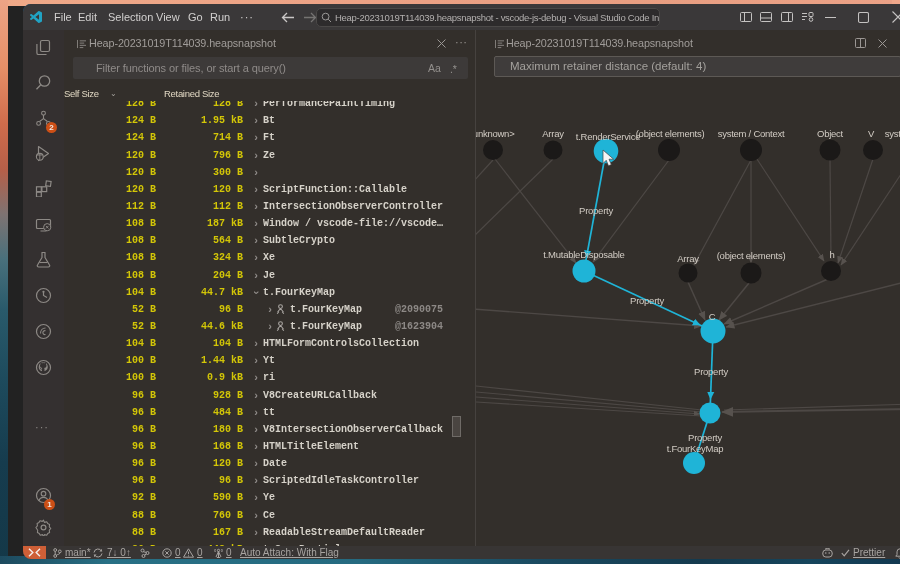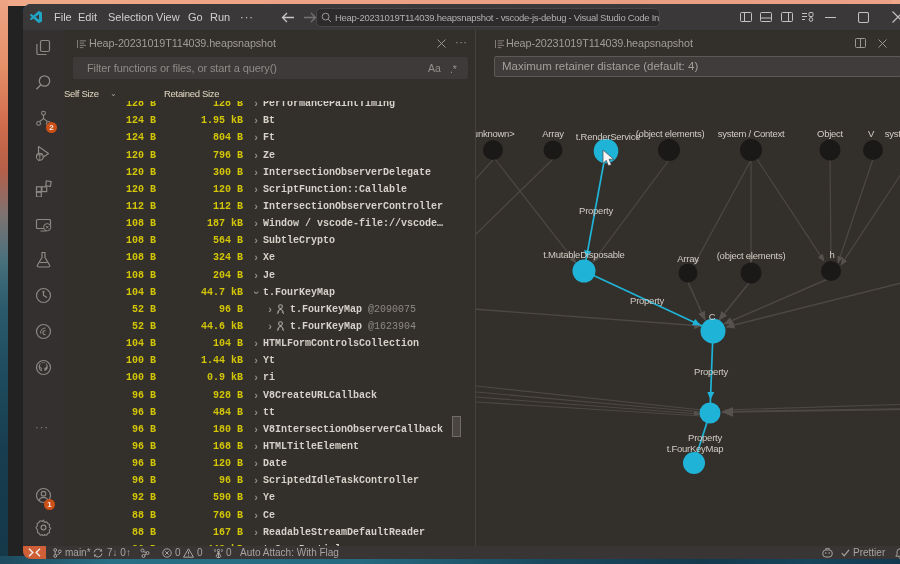--- a/index.html
+++ b/index.html
@@ -15,42 +15,42 @@
 .menu{position:absolute;top:0;height:26px;line-height:26px;color:#d2d0cf;font-size:11px;white-space:nowrap;}
 #tsearch{position:absolute;left:293px;top:3.5px;width:344px;height:19px;background:#2d2b2c;border:1px solid #4a4847;border-radius:5px;color:#b3b0af;font-size:9.5px;letter-spacing:-0.28px;line-height:17px;white-space:nowrap;overflow:hidden;padding-left:18px;}
 .wicon{position:absolute;top:0;height:26px;}
 
 #actbar{left:0;top:26px;width:41px;height:516px;background:#343030;}
 .aicon{position:absolute;left:12px;width:17px;height:17px;}
 .badge{position:absolute;width:11px;height:11px;border-radius:50%;background:#cc4f16;color:#f2e9e4;font-size:8px;line-height:11px;text-align:center;font-weight:bold;}
 
 #lpanel{left:41px;top:26px;width:411px;height:516px;background:#332f2b;}
 .tabtxt{color:#a19d9a;font-size:10.8px;letter-spacing:-0.1px;}
-#linput{position:absolute;left:9px;top:27px;width:395px;height:22px;background:#3d3a39;border-radius:2px;color:#8f8b89;font-size:11px;letter-spacing:-0.1px;line-height:22px;padding-left:14px;}
+#linput{position:absolute;left:9px;top:27px;width:395px;height:22px;background:#3d3a39;border-radius:2px;color:#8f8b89;font-size:11px;letter-spacing:-0.1px;line-height:22px;padding-left:23px;}
 #lhead{position:absolute;left:0;top:57px;width:411px;height:14px;background:#332f2b;z-index:3;color:#e0d7c2;font-size:9.5px;letter-spacing:-0.3px;line-height:14px;}
 #rows{position:absolute;left:0;top:70px;width:405px;height:446px;overflow:hidden;z-index:1;font-family:"Liberation Mono",monospace;font-size:10px;font-weight:bold;}
 .row{position:absolute;left:0;width:405px;height:17.3px;line-height:17.3px;white-space:nowrap;}
 .sz{position:absolute;left:0;width:92px;text-align:right;color:#d3c607;}
 .rt{position:absolute;left:100px;width:79px;text-align:right;color:#d3c607;}
 .tw{position:absolute;left:187px;width:10px;color:#908c89;font-family:"Liberation Sans",sans-serif;font-size:11px;text-align:center;}
 .nm{position:absolute;left:199px;color:#d6d2c9;}
 .tw2{position:absolute;left:201px;width:10px;color:#908c89;font-family:"Liberation Sans",sans-serif;font-size:11px;text-align:center;}
 .ic2{position:absolute;left:211px;top:3px;}
 .nm2{position:absolute;left:226px;color:#d6d2c9;}
-.gid{color:#8d8986;font-weight:normal;}
+.gid{color:#8d8986;font-weight:bold;margin-left:27px;}
 #lscroll{position:absolute;left:388px;top:386px;width:9px;height:21px;background:#4a4541;border:1px solid #6f6b67;z-index:4;}
 
 #sash{left:452px;top:26px;width:1px;height:516px;background:#46423f;z-index:5;}
 
 #rpanel{left:453px;top:26px;width:437px;height:516px;background:#332f2b;overflow:hidden;}
-#rinput{position:absolute;left:18px;top:26px;width:407px;height:21px;background:#3f3c3b;border:1px solid #5d5955;border-radius:2px;color:#a3a09c;font-size:11.5px;line-height:19px;padding-left:7px;}
+#rinput{position:absolute;left:18px;top:26px;width:407px;height:21px;background:#3f3c3b;border:1px solid #5d5955;border-radius:2px;color:#a3a09c;font-size:11.5px;line-height:19px;padding-left:15px;}
 #graph{position:absolute;left:0;top:0;width:437px;height:516px;}
 
 #statusbar{left:0;top:542px;width:890px;height:13px;background:#383534;color:#a8a4a1;font-size:10px;}
-.sbi{position:absolute;top:0;height:13px;line-height:13px;white-space:nowrap;}
+.sbi{position:absolute;top:0;height:13px;line-height:13px;white-space:nowrap;text-decoration:underline;}
 #remote{position:absolute;left:0;top:0;width:23px;height:13px;background:#ce5f37;}
 </style>
 </head>
 <body>
 <div class="abs" id="wallT"></div>
 <div class="abs" id="wallL"></div>
 <div class="abs" id="wallR"></div>
 <div class="abs" id="wallB"></div>
 <div class="abs" id="win">
   <div class="abs" id="titlebar">
@@ -186,35 +186,34 @@
           <span class="nm">PerformancePaintTiming</span>
         </div>
       <div class="row" style="top:12.34px">
           <span class="sz">124 B</span>
           <span class="rt">1.95 kB</span>
           <span class="tw">›</span>
           <span class="nm">Bt</span>
         </div>
       <div class="row" style="top:29.48px">
           <span class="sz">124 B</span>
-          <span class="rt">804 B</span>
+          <span class="rt">714 B</span>
           <span class="tw">›</span>
           <span class="nm">Ft</span>
         </div>
       <div class="row" style="top:46.62px">
           <span class="sz">120 B</span>
           <span class="rt">796 B</span>
           <span class="tw">›</span>
           <span class="nm">Ze</span>
         </div>
       <div class="row" style="top:63.76px">
           <span class="sz">120 B</span>
           <span class="rt">300 B</span>
           <span class="tw">›</span>
-          <span class="nm">IntersectionObserverDelegate</span>
         </div>
       <div class="row" style="top:80.90px">
           <span class="sz">120 B</span>
           <span class="rt">120 B</span>
           <span class="tw">›</span>
           <span class="nm">ScriptFunction::Callable</span>
         </div>
       <div class="row" style="top:98.04px">
           <span class="sz">112 B</span>
           <span class="rt">112 B</span>

